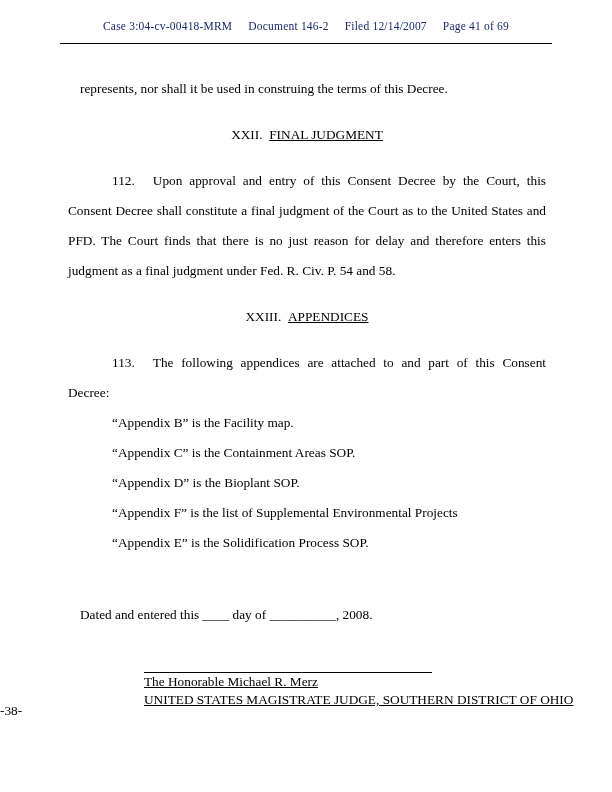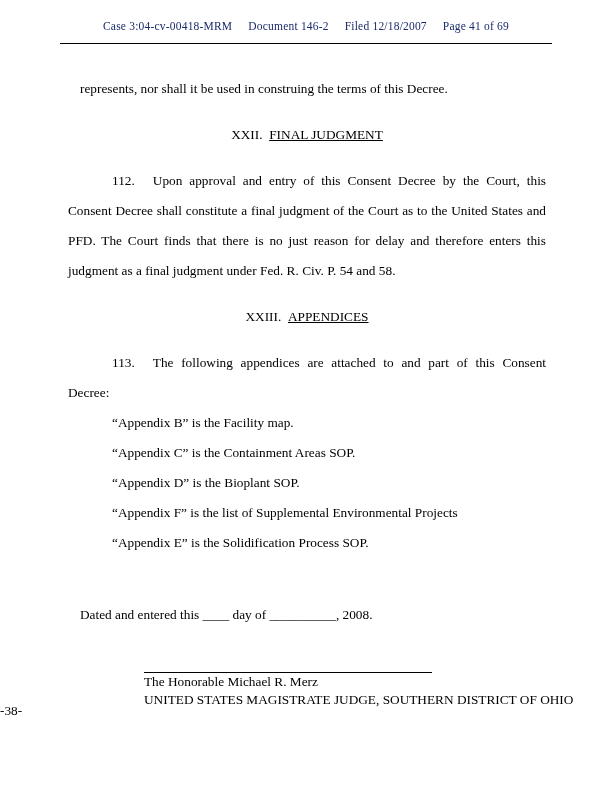--- a/index.html
+++ b/index.html
@@ -95,38 +95,39 @@
     border-bottom: 1px solid #000000;
     height: 0;
   }
   .sig-block {
     margin-left: 76px;
     line-height: 18px;
     font-size: 13.3px;
   }
   .sig-block div {
     white-space: nowrap;
+    text-decoration: underline;
   }
 
   .page-number {
     position: absolute;
     top: 703px;
     left: 0;
     width: 612px;
     text-align: left;
     font-size: 13.3px;
   }
 </style>
 </head>
 <body>
 
 <div class="page">
 
   <div class="ecf-header">
-    <span>Case 3:04-cv-00418-MRM</span><span class="ecf-gap"></span><span>Document 146-2</span><span class="ecf-gap"></span><span>Filed 12/18/2007</span><span class="ecf-gap"></span><span>Page 41 of 69</span>
+    <span>Case 3:04-cv-00418-MRM</span><span class="ecf-gap"></span><span>Document 146-2</span><span class="ecf-gap"></span><span>Filed 12/14/2007</span><span class="ecf-gap"></span><span>Page 41 of 69</span>
   </div>
   <div class="header-rule"></div>
 
   <div class="doc-body">
 
     <p class="noindent">represents, nor shall it be used in construing the terms of this Decree.</p>
 
     <p class="center"><span>XXII.</span>&nbsp;&nbsp;<span class="u">FINAL JUDGMENT</span></p>
 
     <p class="block"><span class="indent"></span><span>112.</span><span class="numgap"></span><span>Upon approval and entry of this Consent Decree by the Court, this Consent Decree shall constitute a final judgment of the Court as to the United States and PFD.  The Court finds that there is no just reason for delay and therefore enters this judgment as a final judgment under Fed. R. Civ. P. 54 and 58.</span></p>

